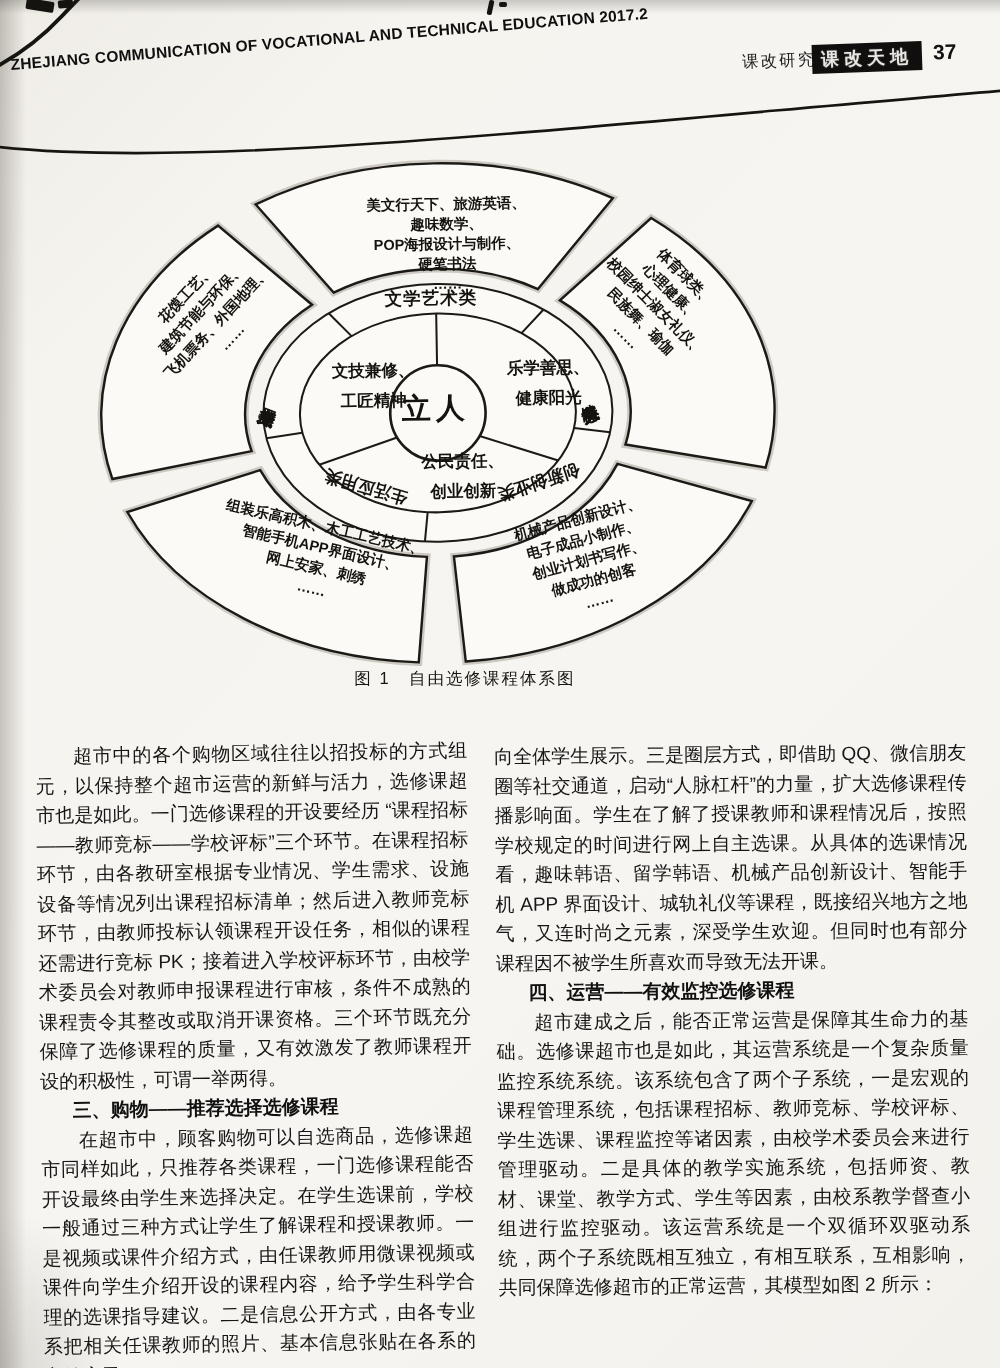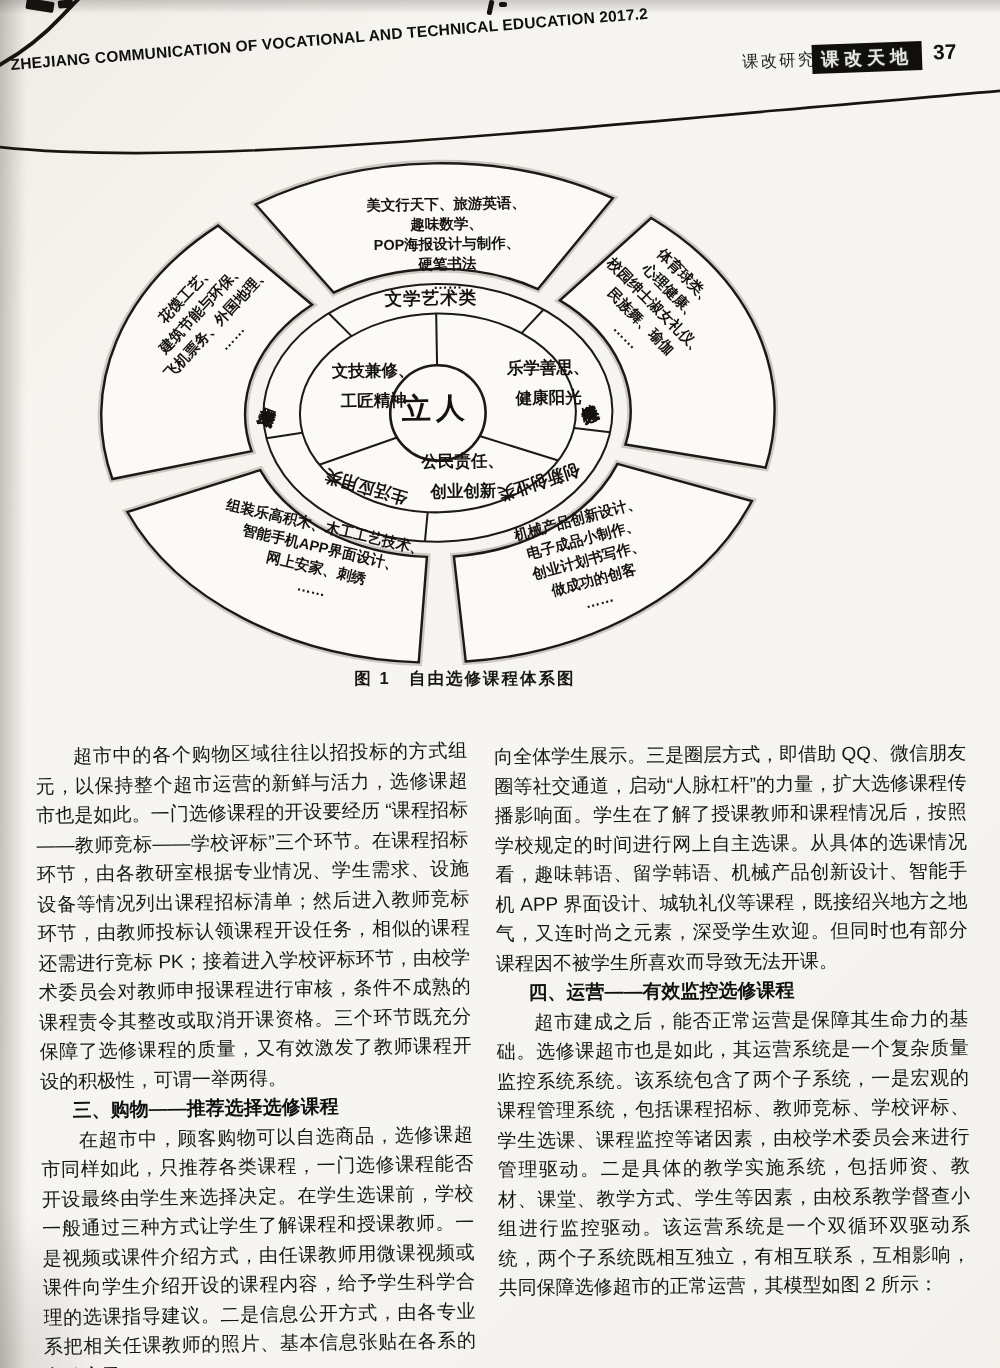--- a/index.html
+++ b/index.html
@@ -46,21 +46,21 @@
   .cat-top{left:272px;top:128px;width:146px;font-size:17.5px;letter-spacing:1px;}
   .cat-left{left:176px;top:178px;height:116px;font-size:17px;writing-mode:vertical-rl;transform:rotate(22deg);}
   .cat-right{left:482px;top:180px;height:116px;font-size:17px;writing-mode:vertical-rl;transform:rotate(-22deg);}
   .cat-bl{left:211px;top:316px;width:132px;font-size:17px;transform:rotate(197deg);}
   .cat-br{left:384px;top:314px;width:132px;font-size:17px;transform:rotate(163deg);}
   .core-ul{left:200px;top:196px;width:172px;font-size:16.5px;line-height:30px;}
   .core-ur{left:382px;top:196px;width:158px;font-size:16.5px;line-height:30px;}
   .core-b{left:292px;top:288px;width:164px;font-size:16.5px;line-height:30px;}
   .core-center{left:303px;top:231px;width:90px;font-size:29px;letter-spacing:5px;}
   .fig-caption{position:absolute;left:300px;top:668px;width:330px;text-align:center;
-    font-weight:bold;font-size:16.5px;letter-spacing:2px;color:#171614;}
+    font-weight:normal;font-size:16.5px;letter-spacing:2px;color:#171614;}
 
   
   .col{position:absolute;top:742px;font-size:19px;line-height:29.5px;
     text-align:justify;color:#161616;transform-origin:left top;}
   .col-left{left:35px;width:432px;transform:rotate(-0.85deg);}
   .col-right{left:494px;width:472px;transform:rotate(-0.5deg);}
   .para{text-indent:2em;margin:0;}
   .para-cont{text-indent:0;margin:0;}
   .heading{font-weight:bold;text-indent:1.7em;margin:0;color:#101010;}
 </style>

